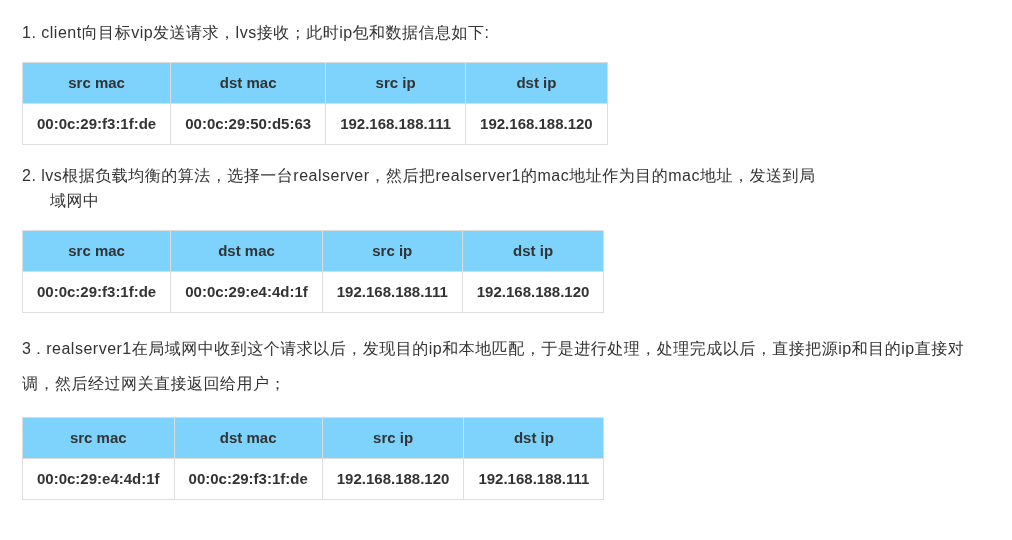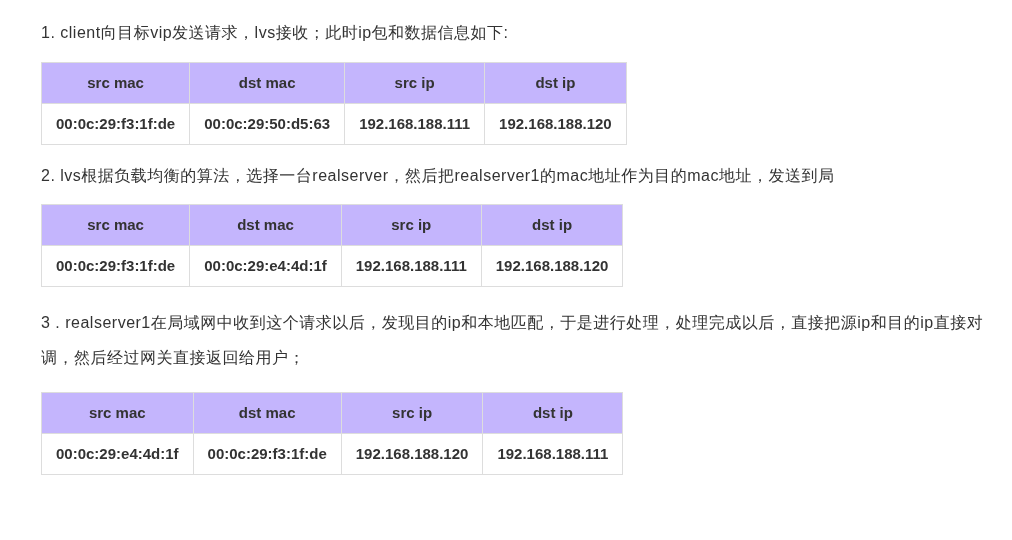--- a/index.html
+++ b/index.html
@@ -10,21 +10,20 @@
     body {
       font-family: -apple-system, BlinkMacSystemFont, "Segoe UI", "Microsoft YaHei", sans-serif;
       font-size: 16px;
       color: #333;
       background: #fff;
       padding: 20px 22px;
       line-height: 1.6;
     }
     .step {
       margin-bottom: 18px;
-      margin-left: 19px;
     }
     .step-text {
       margin-bottom: 16px;
       letter-spacing: 0.5px;
     }
     .step-text .indent-line {
       padding-left: 28px;
       display: block;
     }
     table {
@@ -33,21 +32,21 @@
     }
     th, td {
       border: 1px solid #ddd;
       padding: 8px 14px;
       text-align: center;
       font-size: 15px;
       white-space: nowrap;
     }
     th {
       font-weight: 600;
-      background: #c4b5fd;
+      background: #7dd3fc;
     }
     td {
       font-weight: 700;
     }
     .para {
       margin-bottom: 16px;
       letter-spacing: 0.5px;
       line-height: 2.2;
     }
   </style>
@@ -74,20 +73,21 @@
         <td>192.168.188.111</td>
         <td>192.168.188.120</td>
       </tr>
     </tbody>
   </table>
 </div>
 
 <div class="step">
   <div class="step-text">
     <span>2. lvs根据负载均衡的算法，选择一台realserver，然后把realserver1的mac地址作为目的mac地址，发送到局</span>
+    <span class="indent-line">域网中</span>
   </div>
   <table>
     <thead>
       <tr>
         <th>src mac</th>
         <th>dst mac</th>
         <th>src ip</th>
         <th>dst ip</th>
       </tr>
     </thead>

